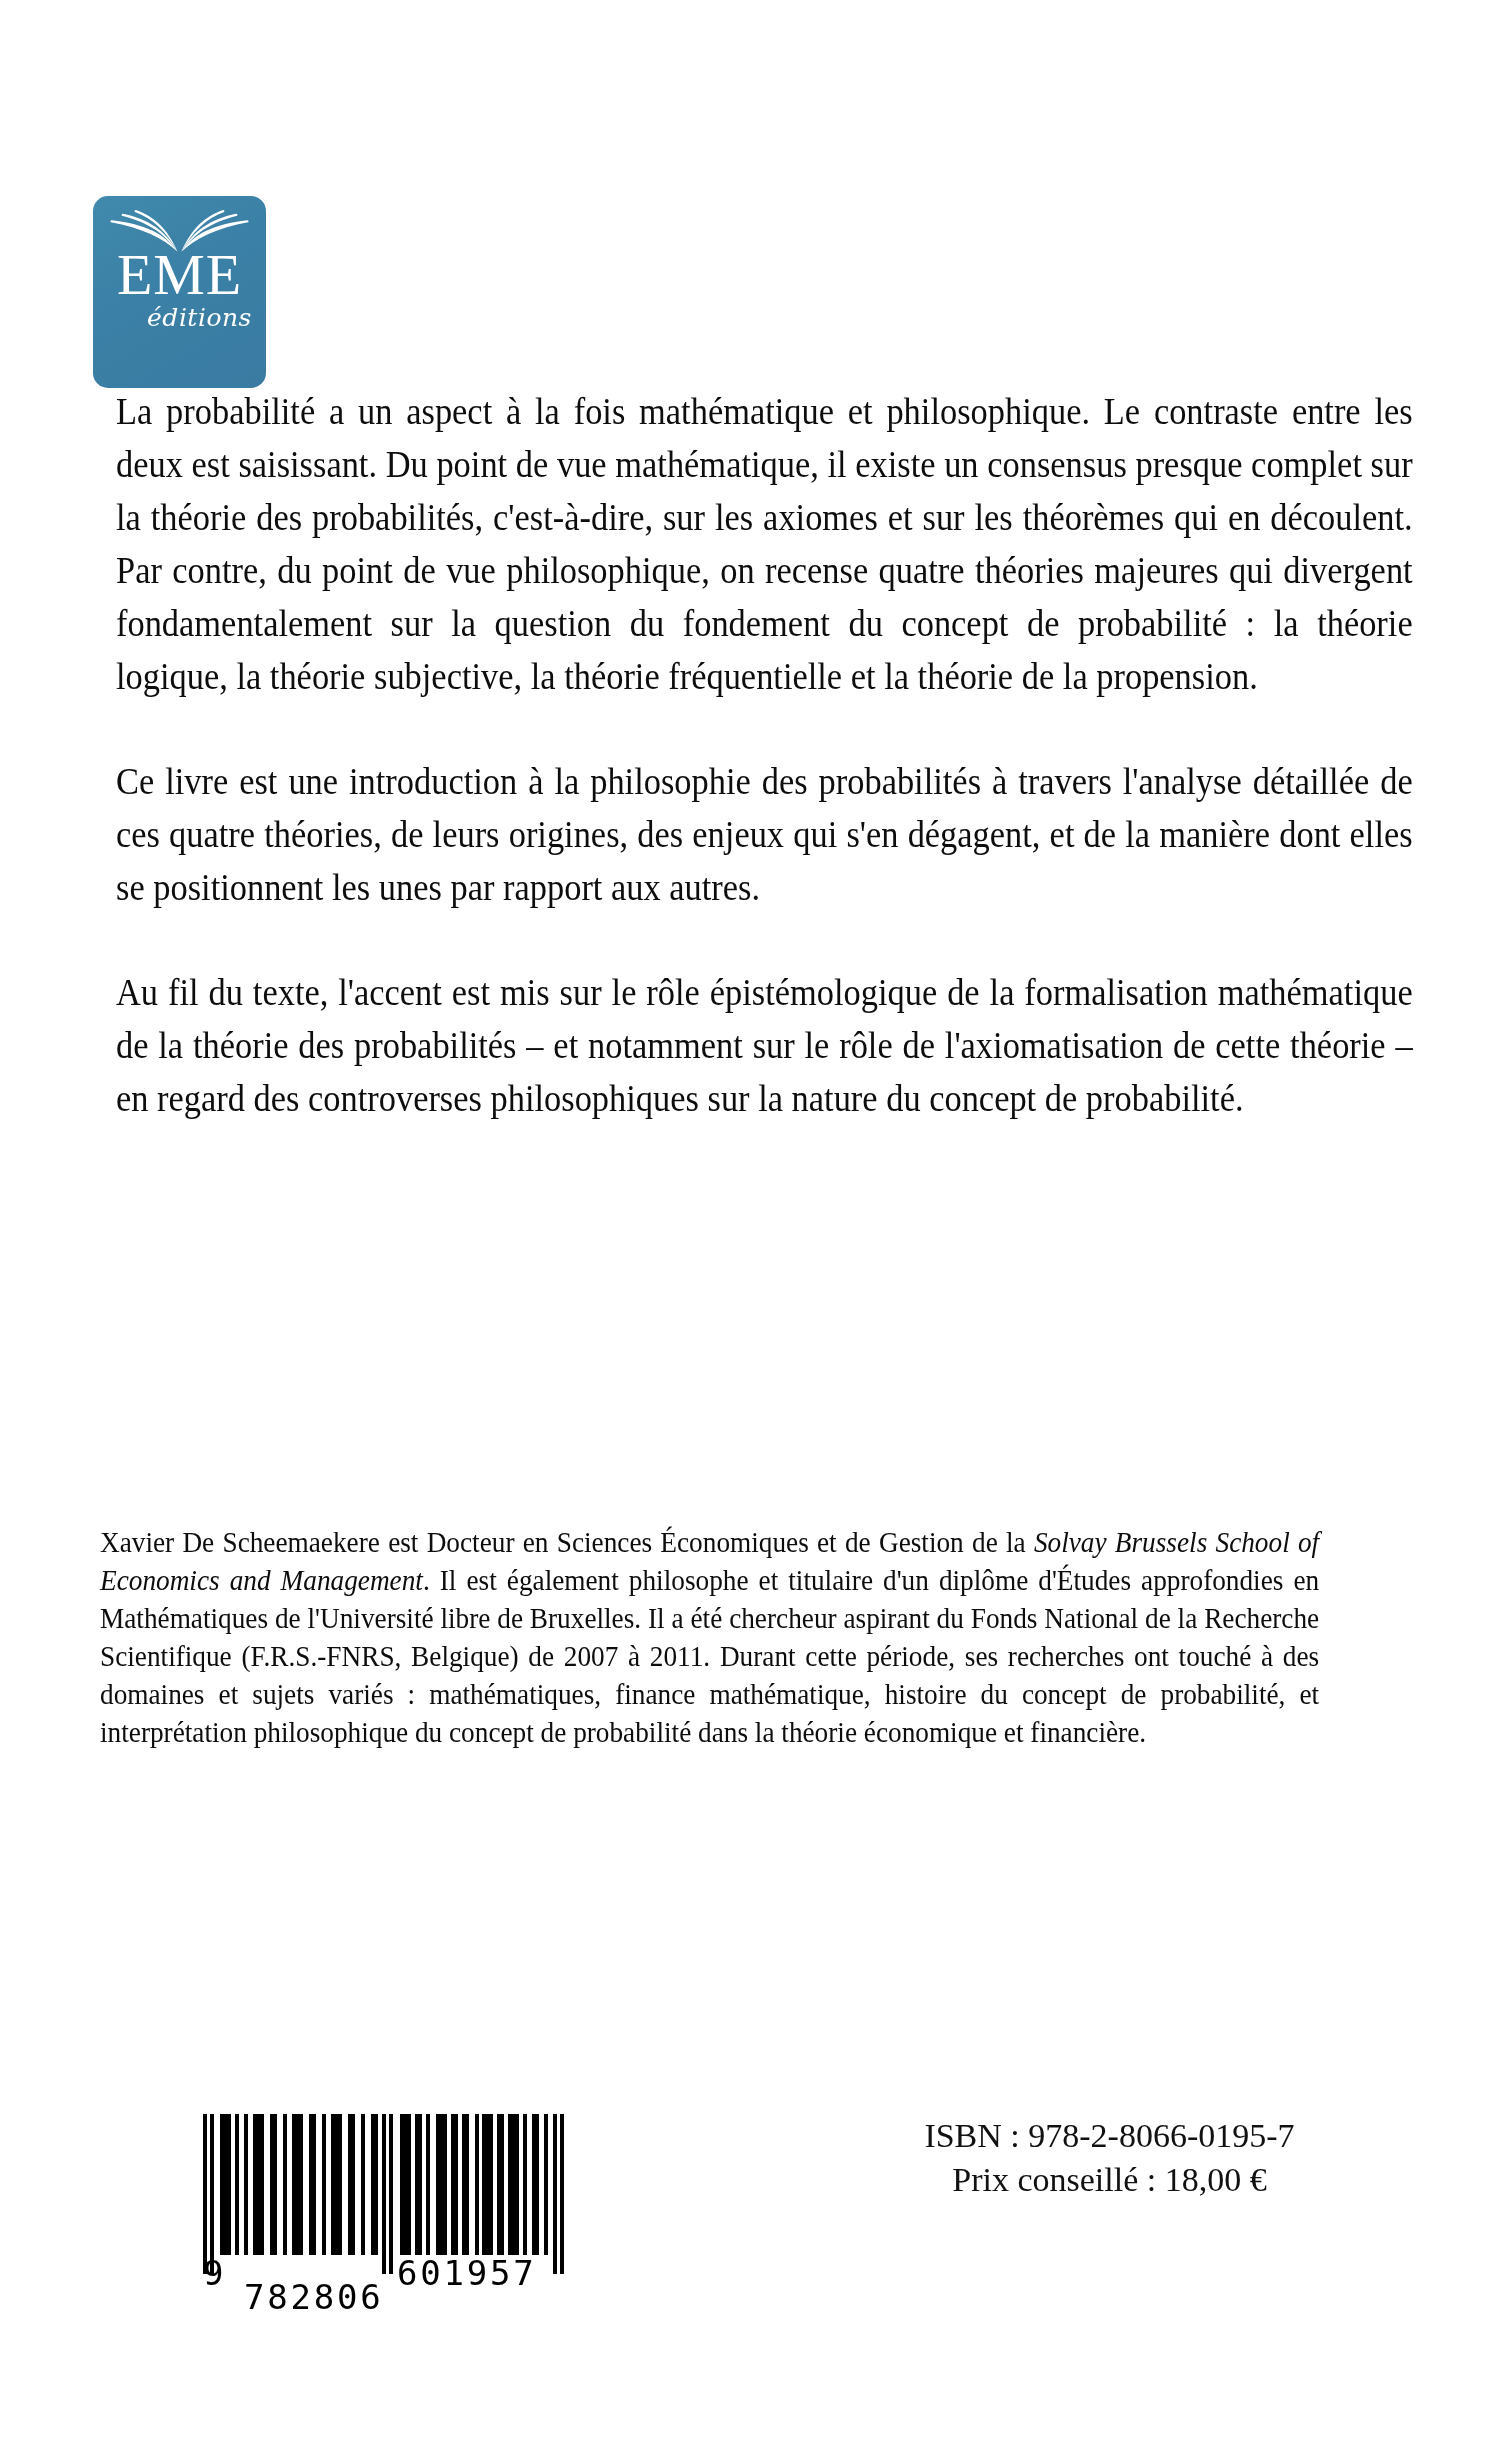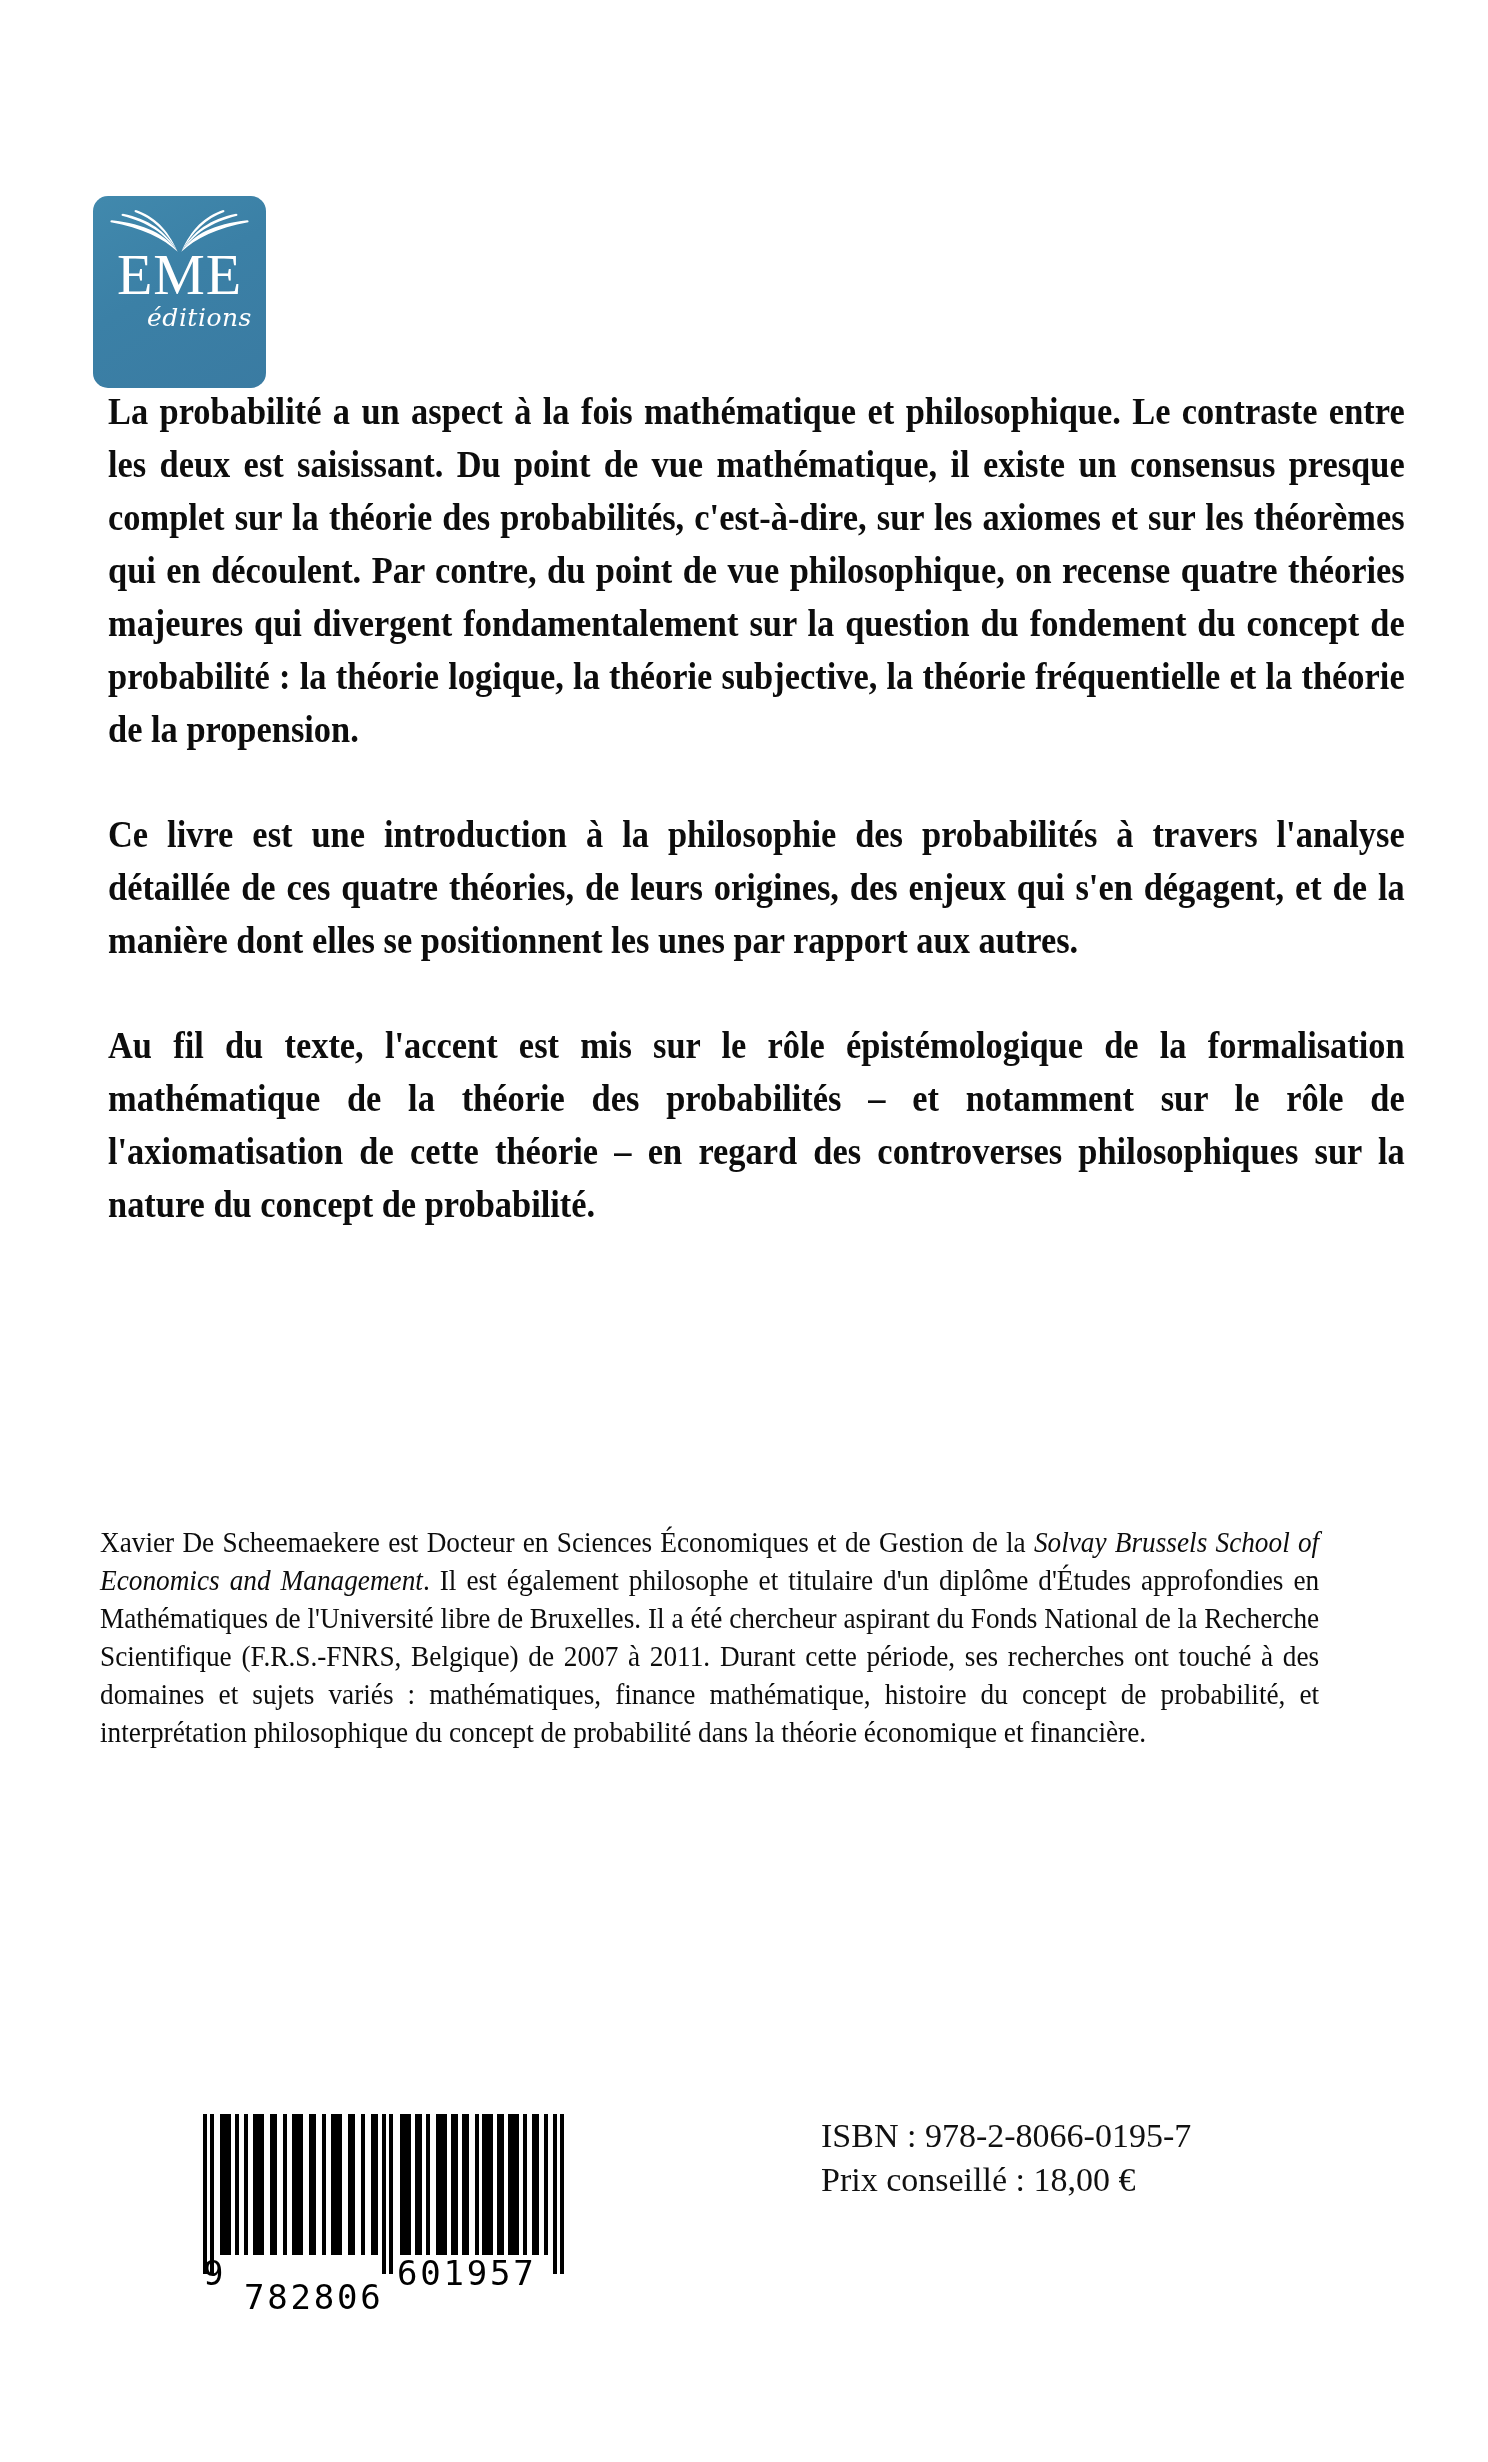--- a/index.html
+++ b/index.html
@@ -58,24 +58,23 @@
     font-style: italic;
     font-size: 25px;
     line-height: 28px;
     letter-spacing: 0.5px;
     padding-left: 40px;
   }
 
   
   #blurb {
     position: absolute;
-    left: 108px;
+    left: 116px;
     top: 385px;
     width: 1297px;
-    font-weight: bold;
   }
   .blurb-para {
     text-align: justify;
     text-justify: inter-word;
     font-family: "Liberation Serif", serif;
     font-size: 37px;
     line-height: 53px;
     margin: 0 0 52px 0;
     transform: scaleX(0.93);
     transform-origin: left top;
@@ -139,21 +138,21 @@
   #barcode .d-lead  { position: absolute; left: 0px;   top: 0; }
   #barcode .d-left  { position: absolute; left: 41px;  top: 16px; margin-top: 8px; }
   #barcode .d-right { position: absolute; left: 194px; top: 0; }
 
   
   #imprint {
     position: absolute;
     right: 91px;
     top: 2114px;
     width: 577px;
-    text-align: left;
+    text-align: center;
     font-family: "Liberation Serif", serif;
     font-size: 34px;
     line-height: 44px;
     color: #111;
   }
   #imprint div { white-space: nowrap; }
 </style>
 </head>
 <body>
 

